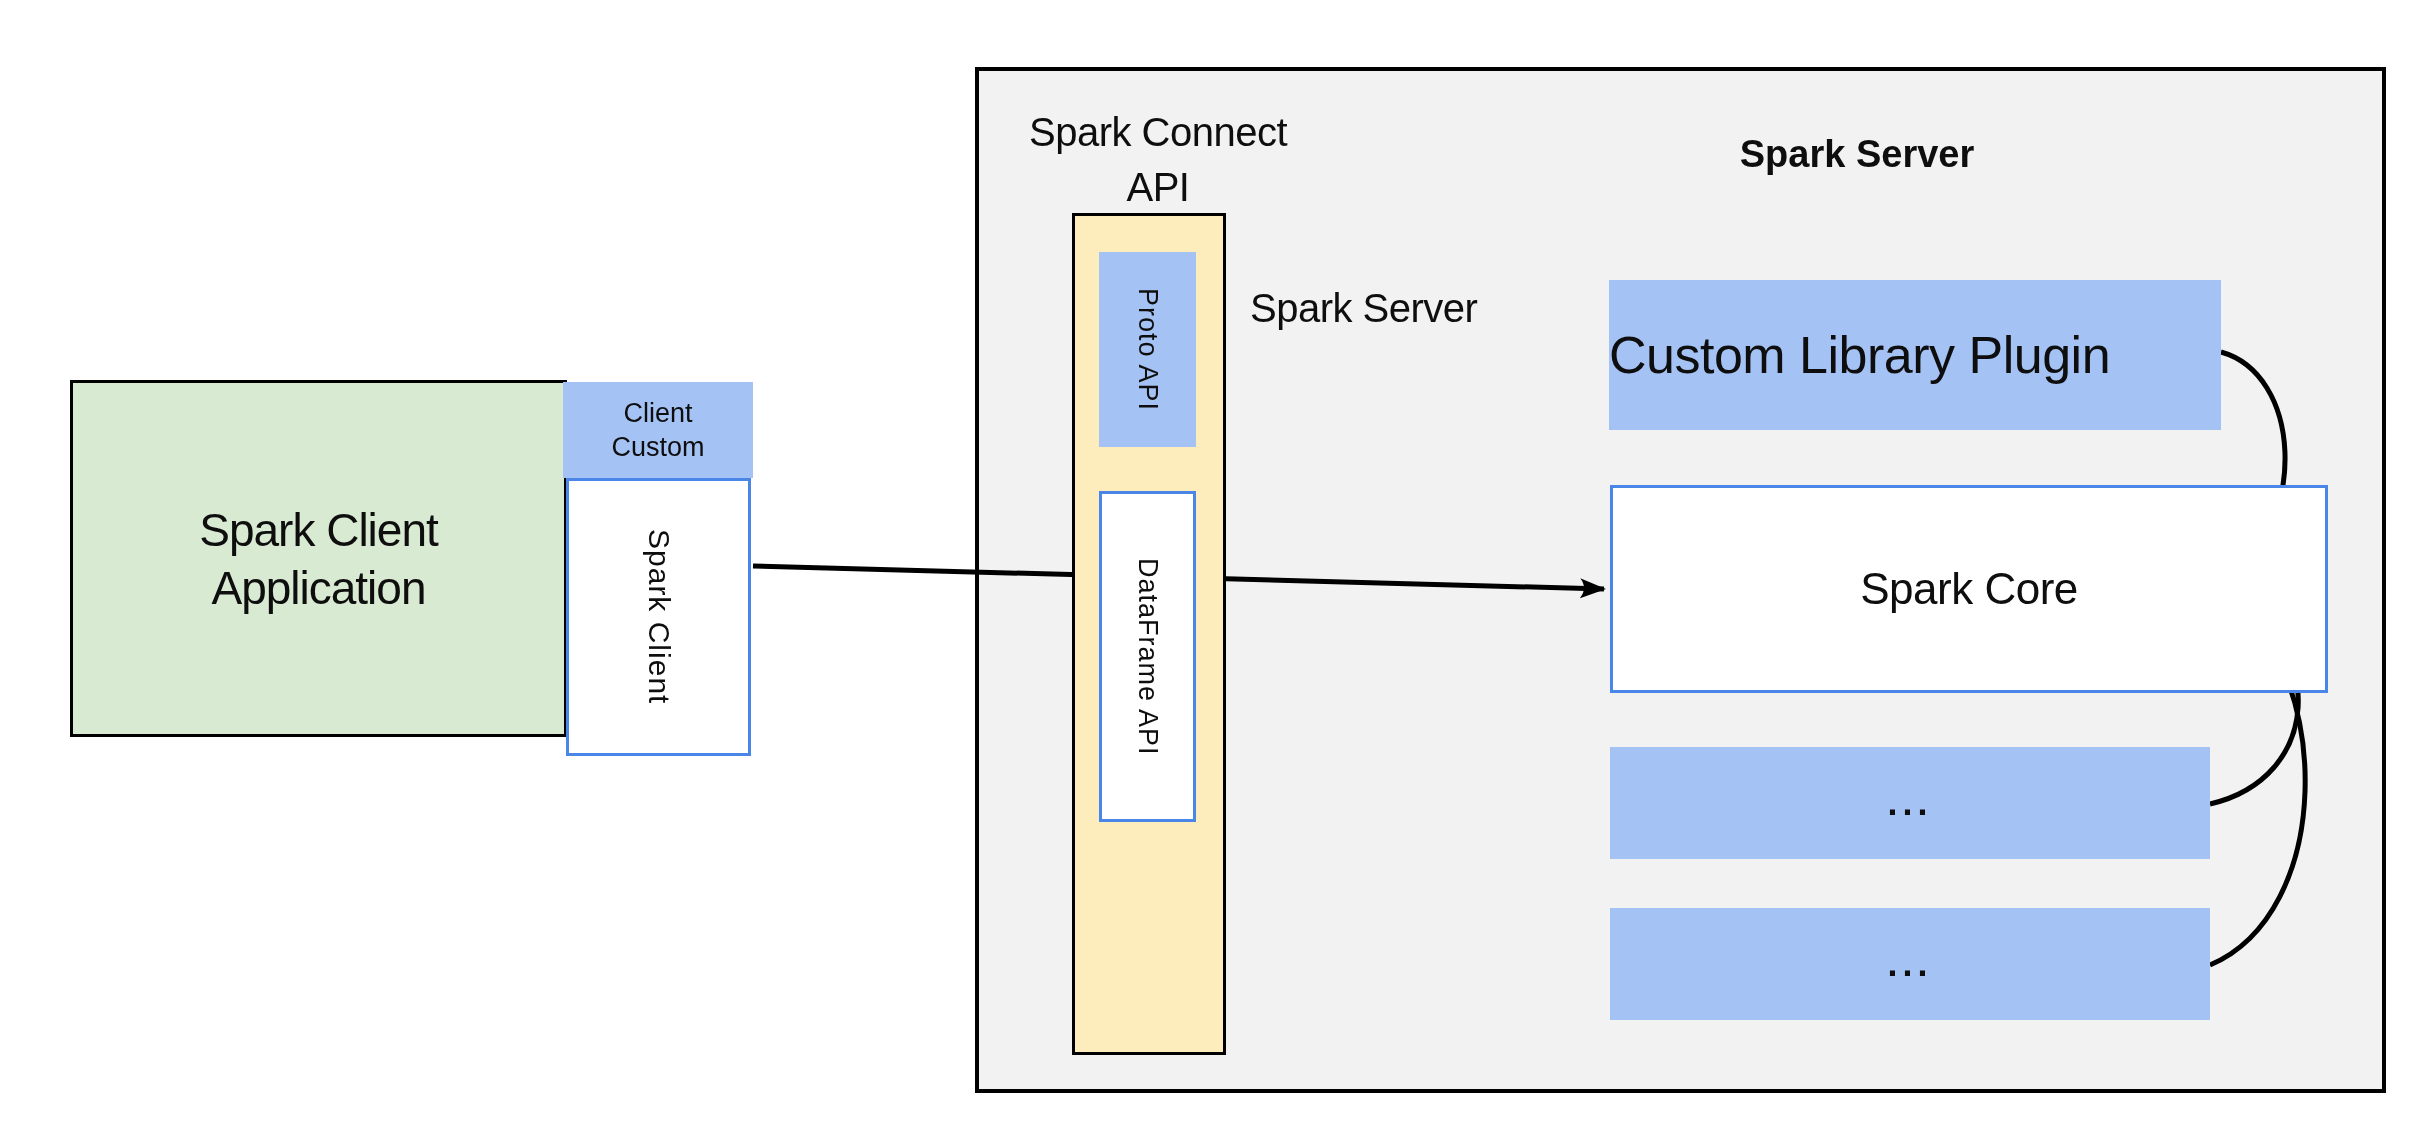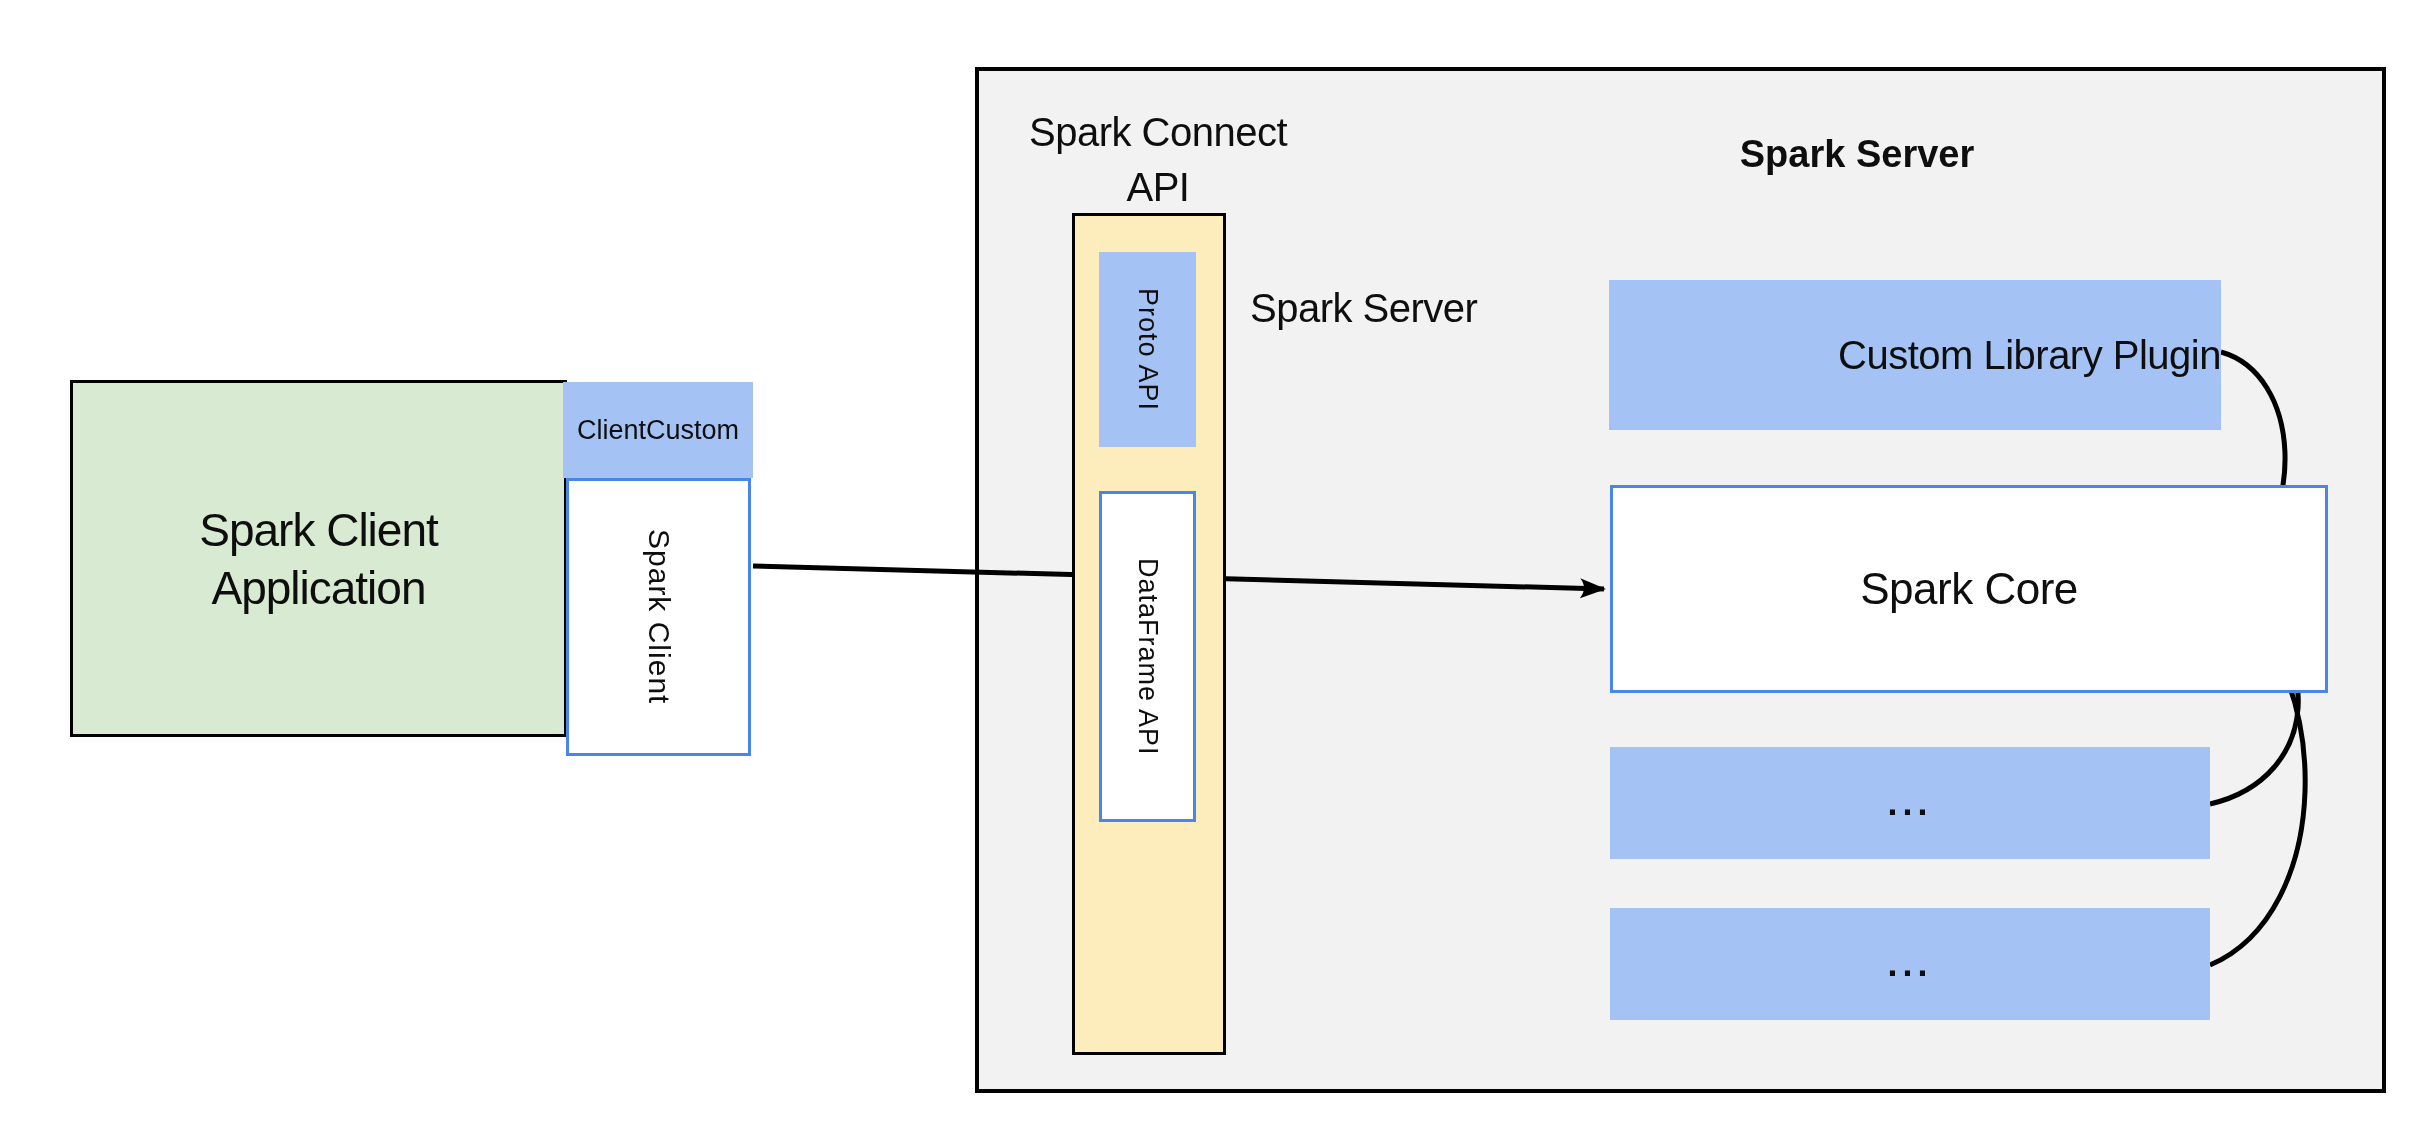--- a/index.html
+++ b/index.html
@@ -26,21 +26,21 @@
   .client-app {
     left: 70px; top: 380px; width: 497px; height: 357px;
     background: var(--client-app-fill, #d9ead3);
     border: 3px solid var(--line, #000);
     display: flex; flex-direction: column; align-items: center; justify-content: center;
     font-size: 46px; line-height: 58px; letter-spacing: -1px; text-align: center;
   }
   .client-package {
     left: 563px; top: 382px; width: 190px; height: 96px;
     background: var(--accent-blue-fill, #a4c2f4);
-    display: flex; align-items: center; justify-content: center;
+    display: flex; flex-direction: column; align-items: center; justify-content: center;
     font-size: 27px; line-height: 34px; text-align: center;
   }
   .spark-client {
     left: 566px; top: 478px; width: 185px; height: 278px;
     background: #ffffff;
     border: 3px solid var(--accent-blue-border, #4a86e8);
     display: flex; align-items: center; justify-content: center;
   }
 
   
@@ -75,22 +75,22 @@
   }
   .server-title {
     left: 1687px; top: 100px; width: 340px;
     font-size: 38px; font-weight: bold; text-align: center;
   }
 
   
   .plugin-box {
     left: 1609px; top: 280px; width: 612px; height: 150px;
     background: var(--accent-blue-fill, #a4c2f4);
-    display: flex; align-items: center; justify-content: flex-end;
-    font-size: 40px; letter-spacing: -0.5px;
+    display: flex; align-items: center; justify-content: flex-start;
+    font-size: 52px; letter-spacing: -0.5px;
   }
   .core-box {
     left: 1610px; top: 485px; width: 718px; height: 208px;
     background: #ffffff;
     border: 3px solid var(--accent-blue-border, #4a86e8);
     display: flex; align-items: center; justify-content: center;
     font-size: 44px; letter-spacing: -0.5px;
   }
   .dots-box {
     background: var(--accent-blue-fill, #a4c2f4);

